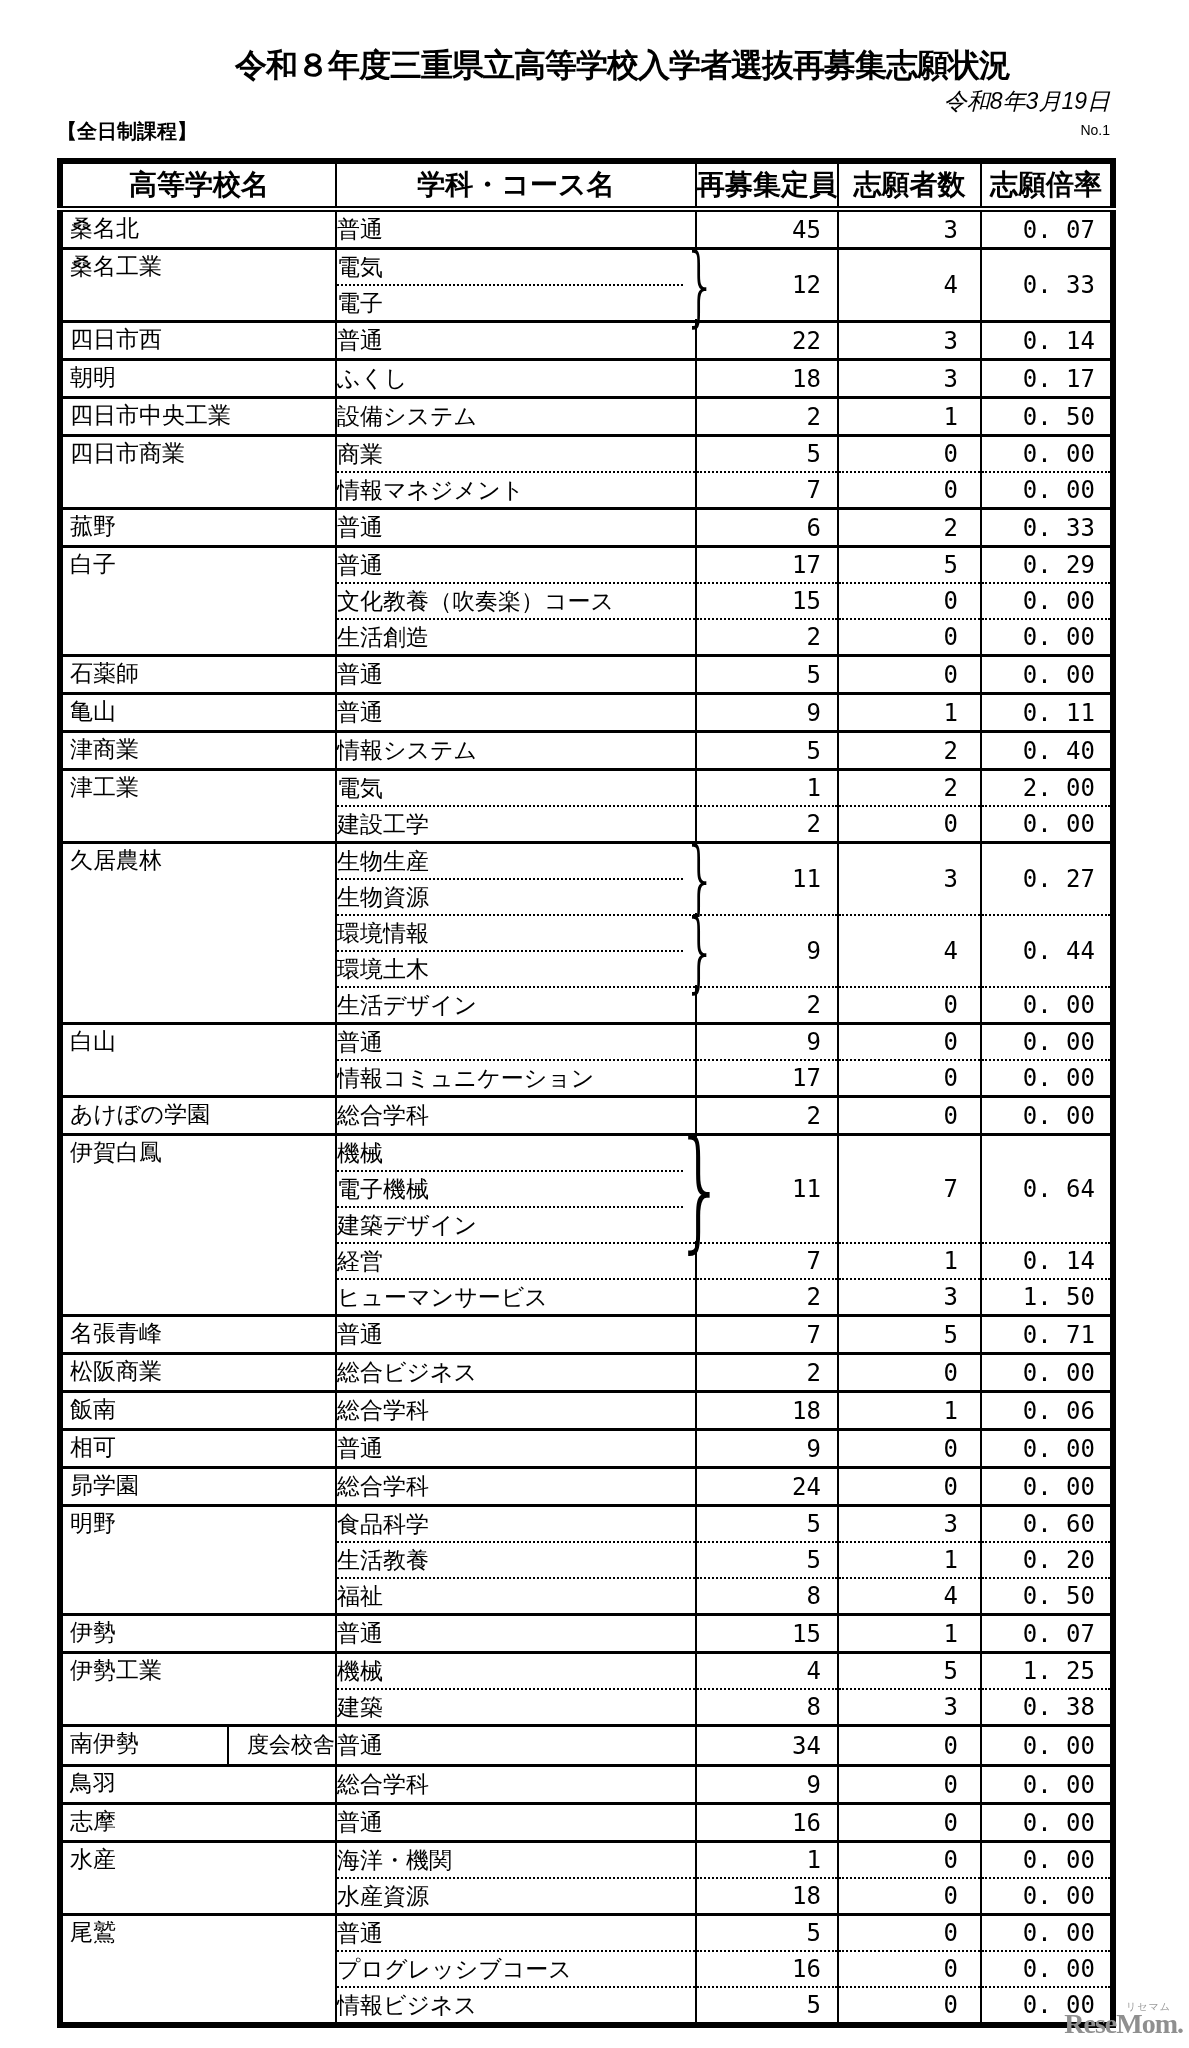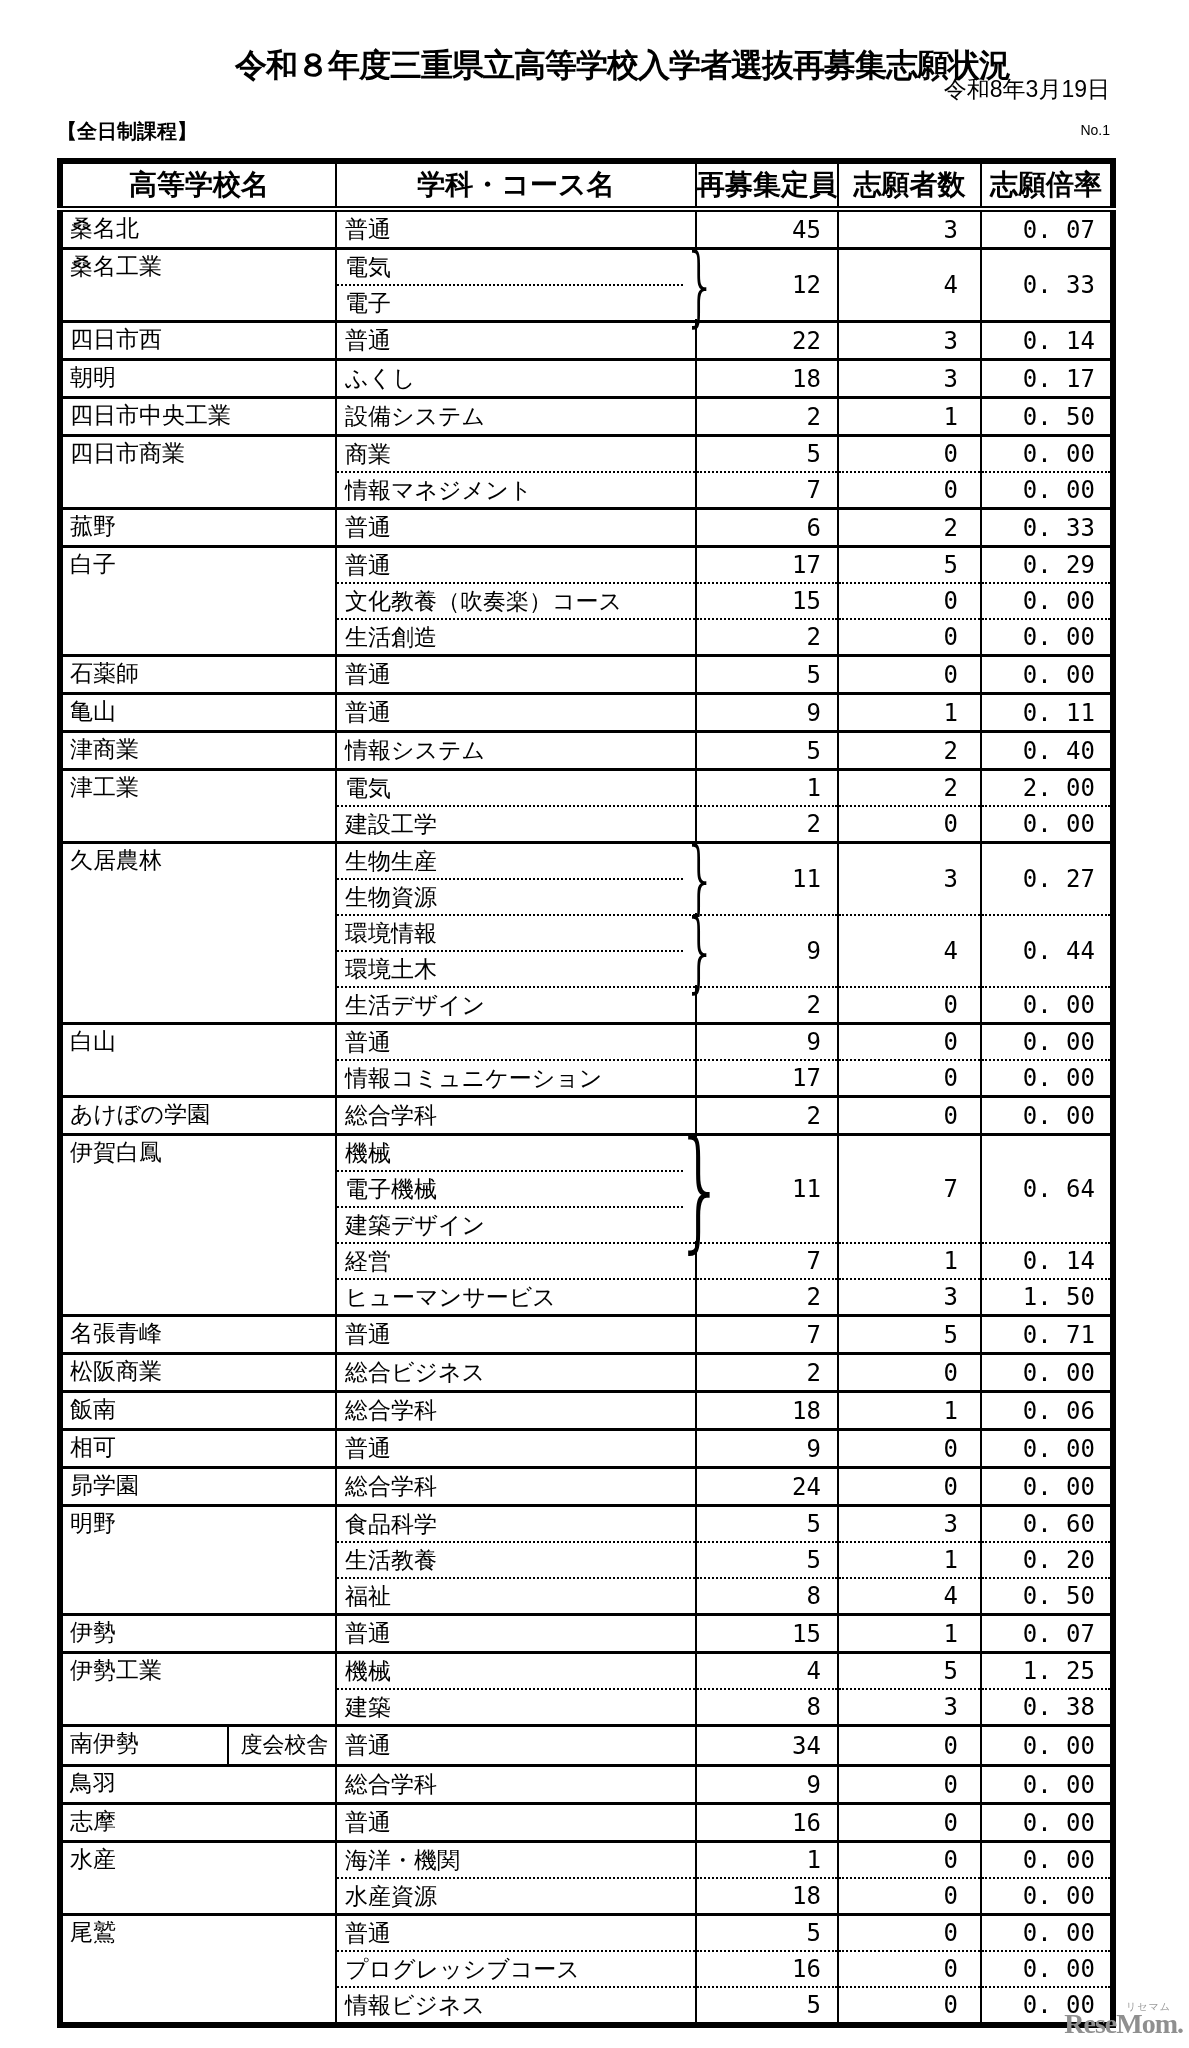--- a/index.html
+++ b/index.html
@@ -11,22 +11,22 @@
     color:#000;
     overflow:hidden;
   }
   .doc-title{
     position:absolute;left:0;top:44px;width:1010px;
     text-align:right;
     font-size:32px;font-weight:600;letter-spacing:-1px;
     white-space:nowrap;
   }
   .doc-date{
-    position:absolute;right:79px;top:74px;
-    font-size:23px;font-weight:500;
+    position:absolute;right:79px;top:86px;
+    font-size:23px;font-weight:500;font-style:italic;
   }
   .course-type{
     position:absolute;left:57px;top:118px;
     font-size:20px;font-weight:600;
   }
   .page-no{
     position:absolute;right:79px;top:122px;
     font-size:14px;font-weight:500;
   }
   table.main{
@@ -44,22 +44,22 @@
     font-weight:500;
   }
   thead th{
     height:42px;
     text-align:center;
     font-size:28px;font-weight:600;
     border-bottom:6px double #000;
   }
   tbody td{height:34px;font-size:23px;vertical-align:middle;}
   td.school-cell,td.school-a{padding-left:7px;text-align:left;vertical-align:top;padding-top:1px;}
-  td.school-b{padding-left:5px;text-align:center;vertical-align:top;padding-top:3px;font-size:22px;}
-  td.dept-cell{padding-left:8px;text-align:left;position:relative;}
+  td.school-b{padding-left:5px;text-align:right;vertical-align:top;padding-top:3px;font-size:22px;}
+  td.dept-cell{padding-left:0;text-align:left;position:relative;}
   td.num{
     text-align:right;
     font-family:"DejaVu Sans Mono","Liberation Mono",monospace;
     font-size:24px;font-weight:400;
     position:relative;
   }
   td.cap{padding-right:16px;}
   td.app{padding-right:22px;}
   td.ratio{padding-right:15px;}
   tr.school-start td{border-top:3px solid #000;}

